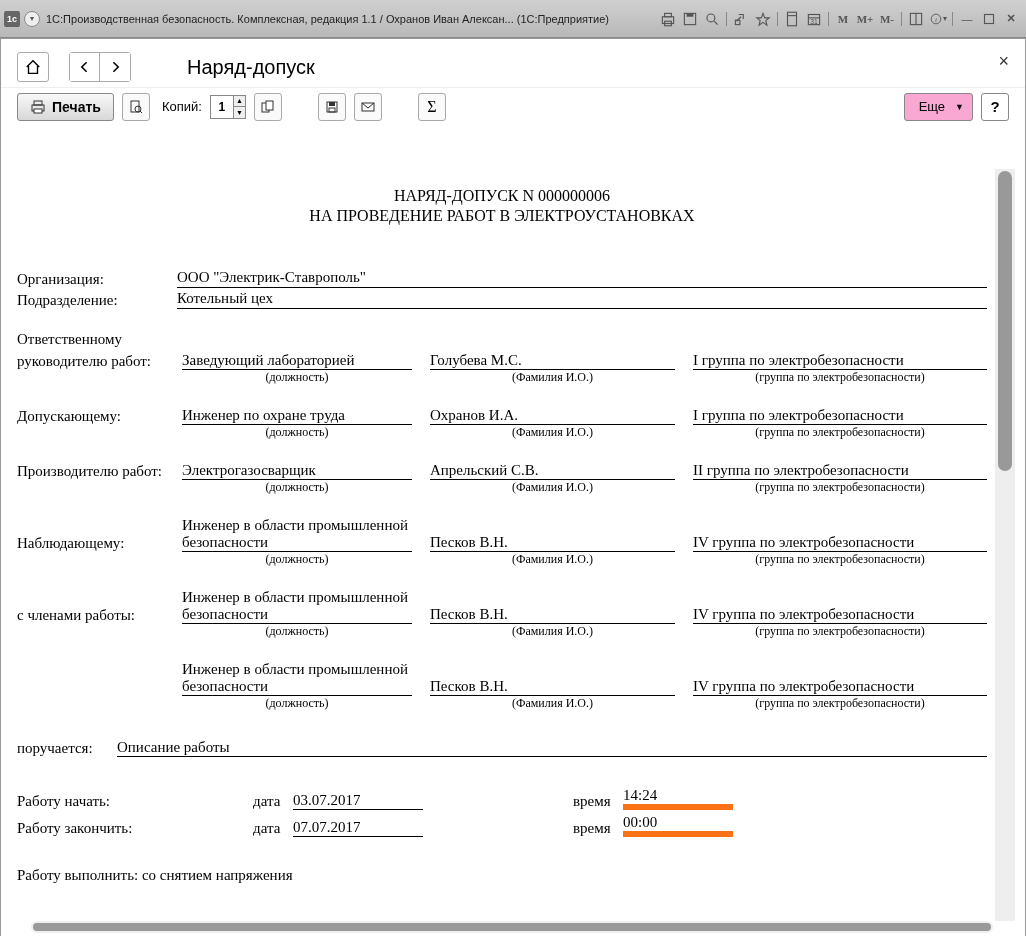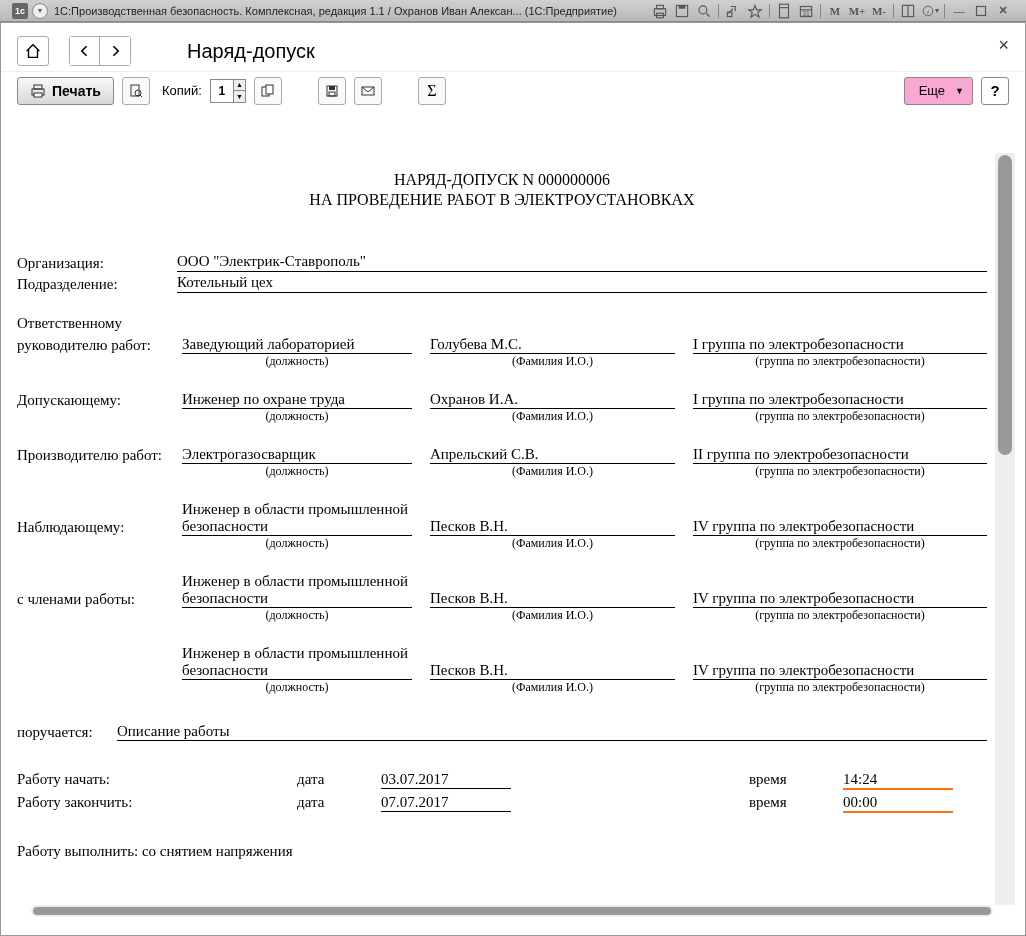--- a/index.html
+++ b/index.html
@@ -1,23 +1,23 @@
 <!DOCTYPE html>
 <html><head>
 <meta charset="utf-8">
 <style>
 * { box-sizing: border-box; margin: 0; padding: 0; }
 body { font-family: Arial, sans-serif; background: #b0b0b0; width: 1026px; height: 936px; overflow: hidden; font-size: 12px; }
 
 .titlebar {
-  height: 22px;
+  height: 38px;
   background: linear-gradient(#d0d0d0, #b8b8b8);
   border-bottom: 1px solid #888;
   display: flex; align-items: center;
-  padding: 0 12px;
+  padding: 0 4px;
 }
 .titlebar .app-icon { width: 16px; height: 16px; background: #666; border-radius: 2px; margin-right: 4px; display:flex;align-items:center;justify-content:center;color:#fff;font-size:9px;font-weight:bold;}
 .titlebar .dropdown-circle { width:16px; height:16px; border:1px solid #888; border-radius:50%; background:#eee; margin-right:6px; display:flex;align-items:center;justify-content:center;font-size:8px;color:#555;}
 .titlebar .title { flex: 0 1 auto; font-size: 11px; color: #222; white-space: nowrap; overflow: hidden; text-overflow: ellipsis; }
 .titlebar .spacer { flex: 1; }
 .titlebar .tb-btn { width: 20px; height: 16px; margin: 0 1px; display:flex;align-items:center;justify-content:center; font-size:11px; color:#555; border:1px solid transparent; }
 .titlebar .tb-btn.m { font-weight:bold; font-family: 'Times New Roman', serif; }
 .titlebar .sep { width:1px; height:14px; background:#888; margin:0 3px; }
 .titlebar .close-x { font-weight:bold; }
 
@@ -118,27 +118,27 @@
 .sub-row { display:flex; font-size:12px; }
 .sub-row .col-label { width:165px; }
 .sub-row .col-post { width:230px; text-align:center; margin-right:18px; }
 .sub-row .col-name { width:245px; text-align:center; margin-right:18px; }
 .sub-row .col-group { flex:1; text-align:center; }
 
 .task-row { display:flex; align-items:flex-end; margin-top:28px; }
 .task-row .tlabel { width:100px; }
 .task-row .tvalue { flex:1; border-bottom:1px solid #000;font-family:Liberation Serif, serif; }
 
-.time-row { display:flex; align-items:flex-start; margin-top:4px;gap:44px; }
+.time-row { display:flex; align-items:flex-end; margin-top:4px; }
 .time-row .wlabel { width:236px; }
 .time-row .dlabel { width:40px; }
 .time-row .dval { width:130px; border-bottom:1px solid #000; }
 .time-row .gap2 { width:150px; }
 .time-row .tlabel2 { width:50px; }
-.time-row .tval { width:110px; border-bottom:2px solid #f97316; }
+.time-row .tval { width:110px; border-bottom:6px solid #f97316; }
 
 .final-row { margin-top:30px; }
 </style>
 </head>
 <body>
 
 <div class="titlebar">
   <div class="app-icon">1c</div>
   <div class="dropdown-circle">▾</div>
   <div class="title">1С:Производственная безопасность. Комплексная, редакция 1.1 / Охранов Иван Алексан...   (1С:Предприятие)</div>

